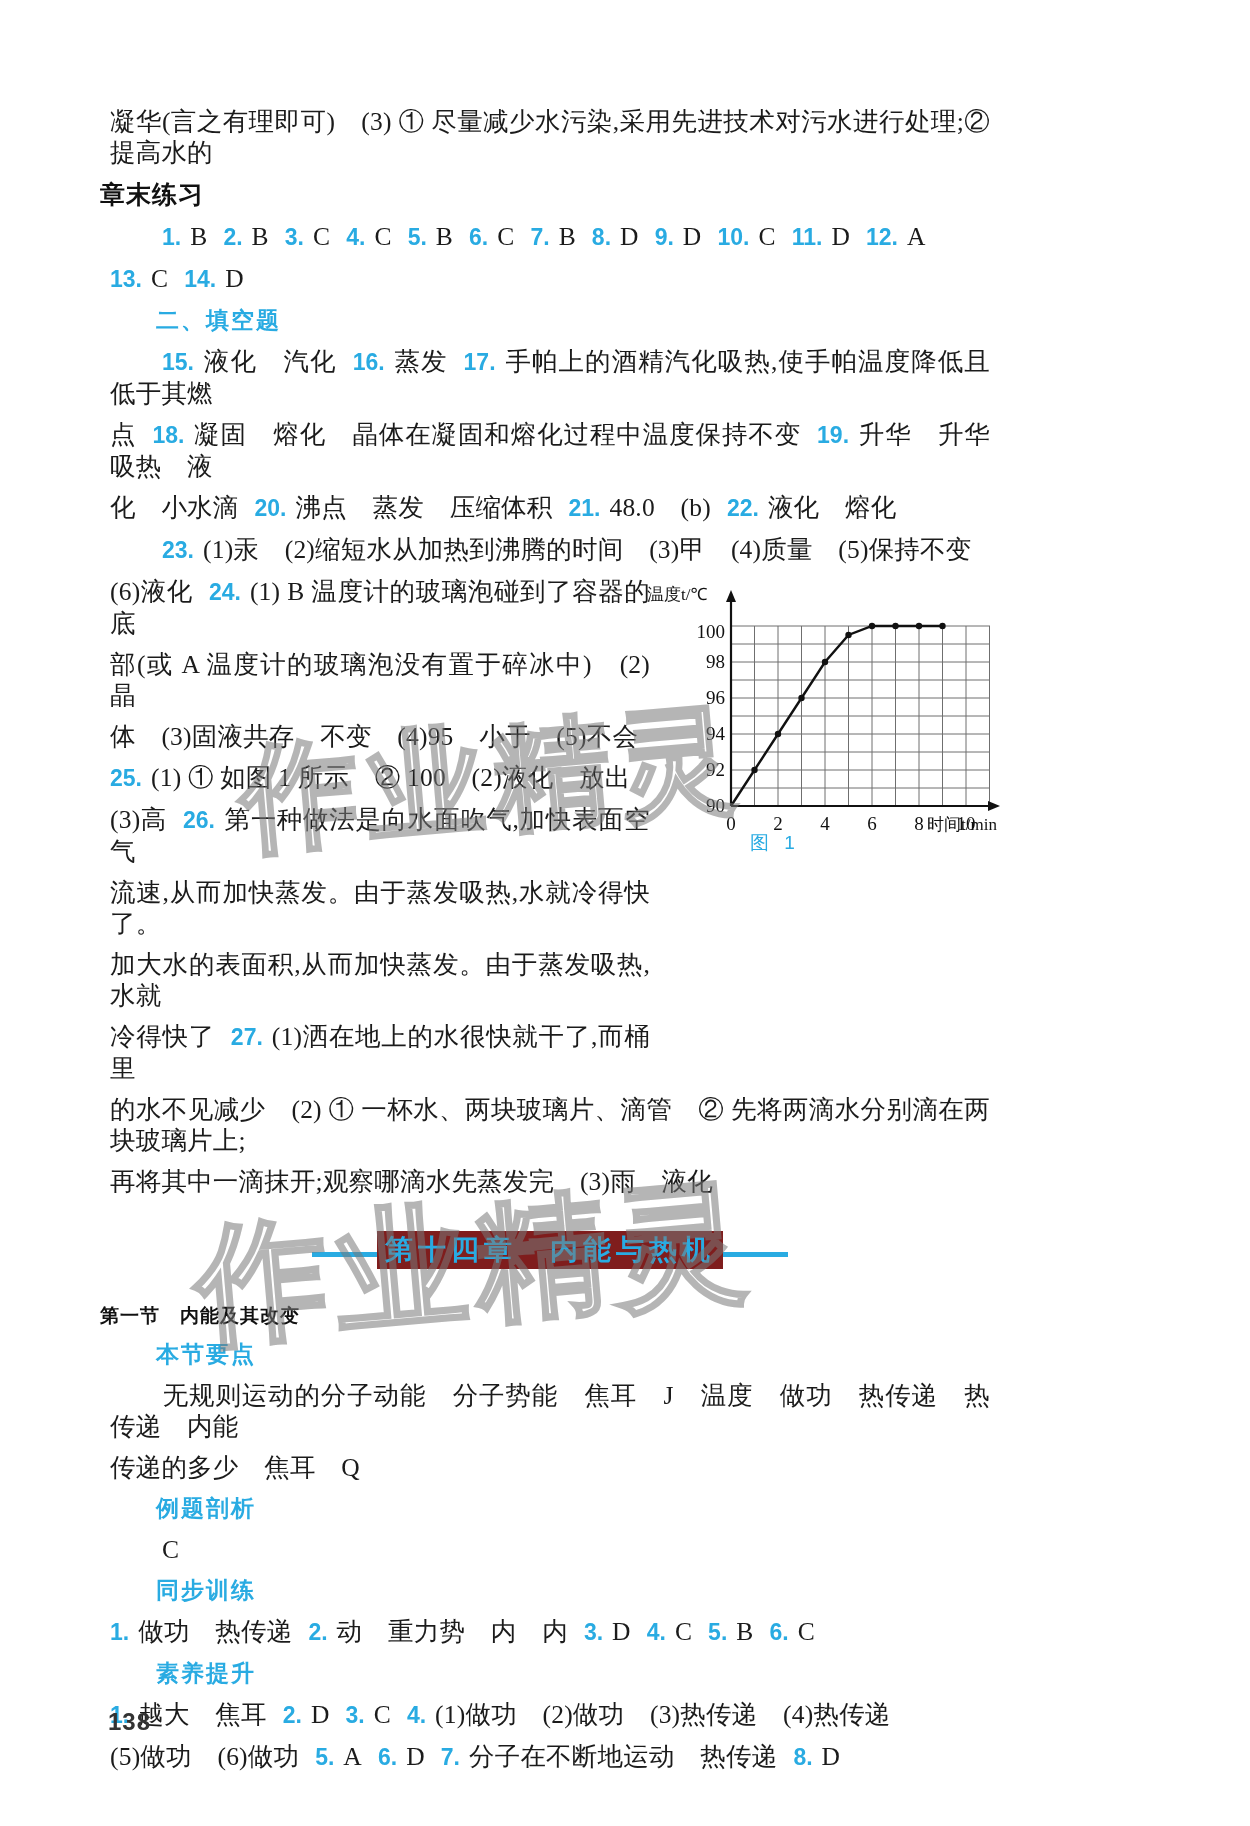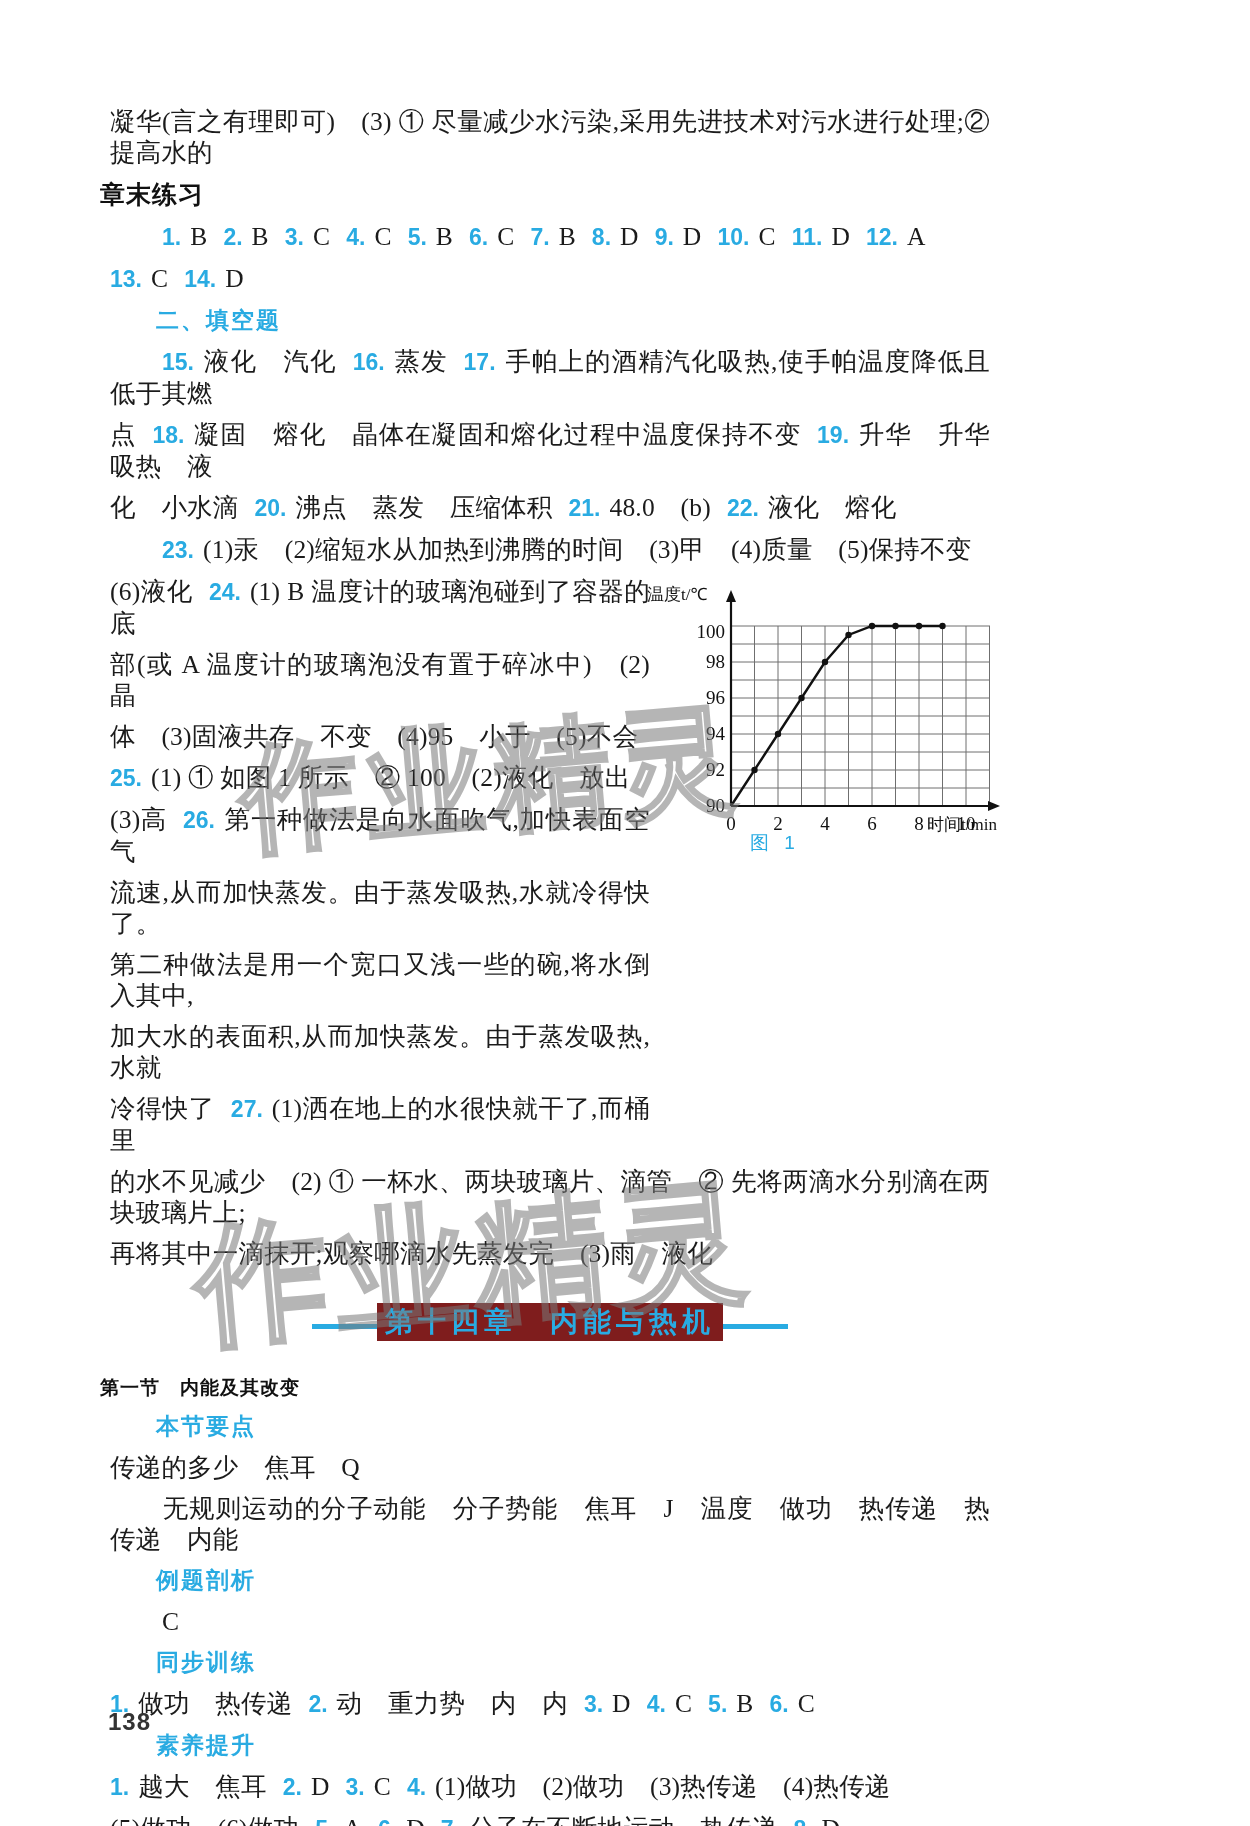--- a/index.html
+++ b/index.html
@@ -215,43 +215,42 @@
       </div>
       <div class="para">部(或 A 温度计的玻璃泡没有置于碎冰中)　(2)晶</div>
       <div class="para">体　(3)固液共存　不变　(4)95　小于　(5)不会</div>
       <div class="para">
         <span class="qn">25.</span><span class="sp-s"></span><span class="ans">(1) ① 如图 1 所示　② 100　(2)液化　放出</span>
       </div>
       <div class="para">
         <span class="ans">(3)高</span><span class="sp"></span><span class="qn">26.</span><span class="sp-s"></span><span class="ans">第一种做法是向水面吹气,加快表面空气</span>
       </div>
       <div class="para">流速,从而加快蒸发。由于蒸发吸热,水就冷得快了。</div>
-      <div class="para">第二种做法是用一个宽口又浅一些的碗,将水倒入其中,</div>
       <div class="para">加大水的表面积,从而加快蒸发。由于蒸发吸热,水就</div>
       <div class="para">
         <span class="ans">冷得快了</span><span class="sp"></span><span class="qn">27.</span><span class="sp-s"></span><span class="ans">(1)洒在地上的水很快就干了,而桶里</span>
       </div>
     </div>
 
     <div class="para">的水不见减少　(2) ① 一杯水、两块玻璃片、滴管　② 先将两滴水分别滴在两块玻璃片上;</div>
     <div class="para">再将其中一滴抹开;观察哪滴水先蒸发完　(3)雨　液化</div>
 
     <div class="chapter-banner">
       <span class="bar-l"></span>
       <span class="bar-r"></span>
       <span class="chapter-title">第十四章　内能与热机</span>
     </div>
 
     <div class="section-title">第一节　内能及其改变</div>
 
     <div class="h-blue tight">本节要点</div>
+    <div class="para">
+      <span class="ind"></span><span class="ans">无规则运动的分子动能　分子势能　焦耳　J　温度　做功　热传递　热传递　内能</span>
+    </div>
     <div class="para">传递的多少　焦耳　Q</div>
-    <div class="para">
-      <span class="ind"></span><span class="ans">无规则运动的分子动能　分子势能　焦耳　J　温度　做功　热传递　热传递　内能</span>
-    </div>
 
     <div class="h-blue tight">例题剖析</div>
     <div class="para">
       <span class="ind"></span><span class="ans">C</span>
     </div>
 
     <div class="h-blue tight">同步训练</div>
     <div class="para">
       <span class="qn">1.</span><span class="sp-s"></span><span class="ans">做功　热传递</span><span class="sp"></span><span class="qn">2.</span><span class="sp-s"></span><span class="ans">动　重力势　内　内</span><span class="sp"></span><span class="qn">3.</span><span class="sp-s"></span><span class="ans">D</span><span class="sp"></span><span class="qn">4.</span><span class="sp-s"></span><span class="ans">C</span><span class="sp"></span><span class="qn">5.</span><span class="sp-s"></span><span class="ans">B</span><span class="sp"></span><span class="qn">6.</span><span class="sp-s"></span><span class="ans">C</span>
     </div>

